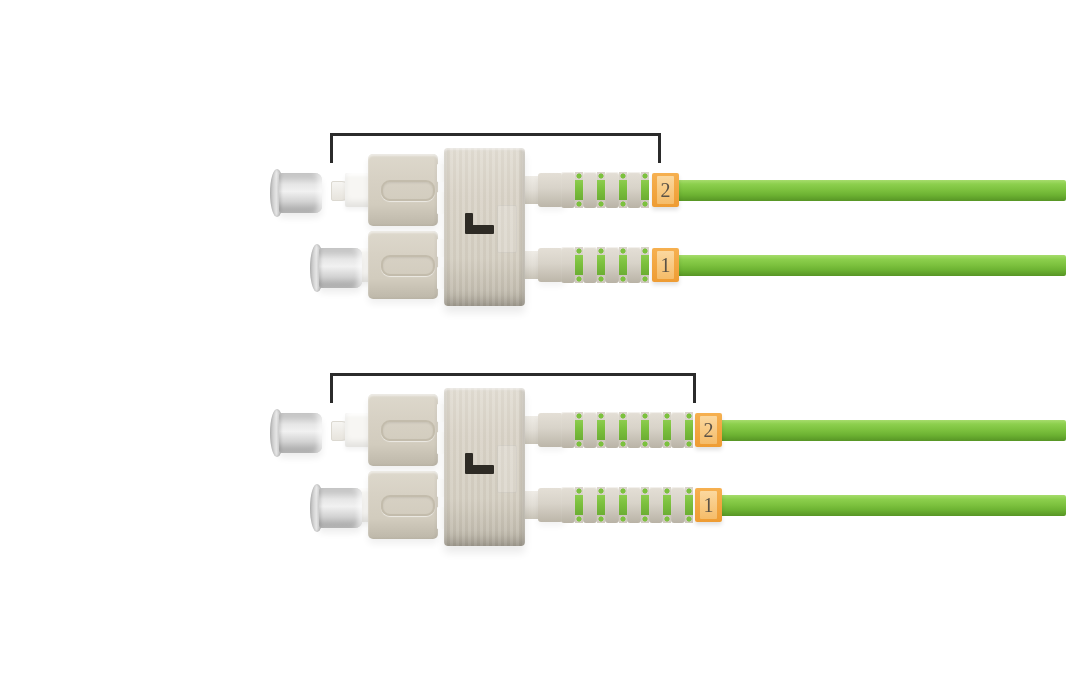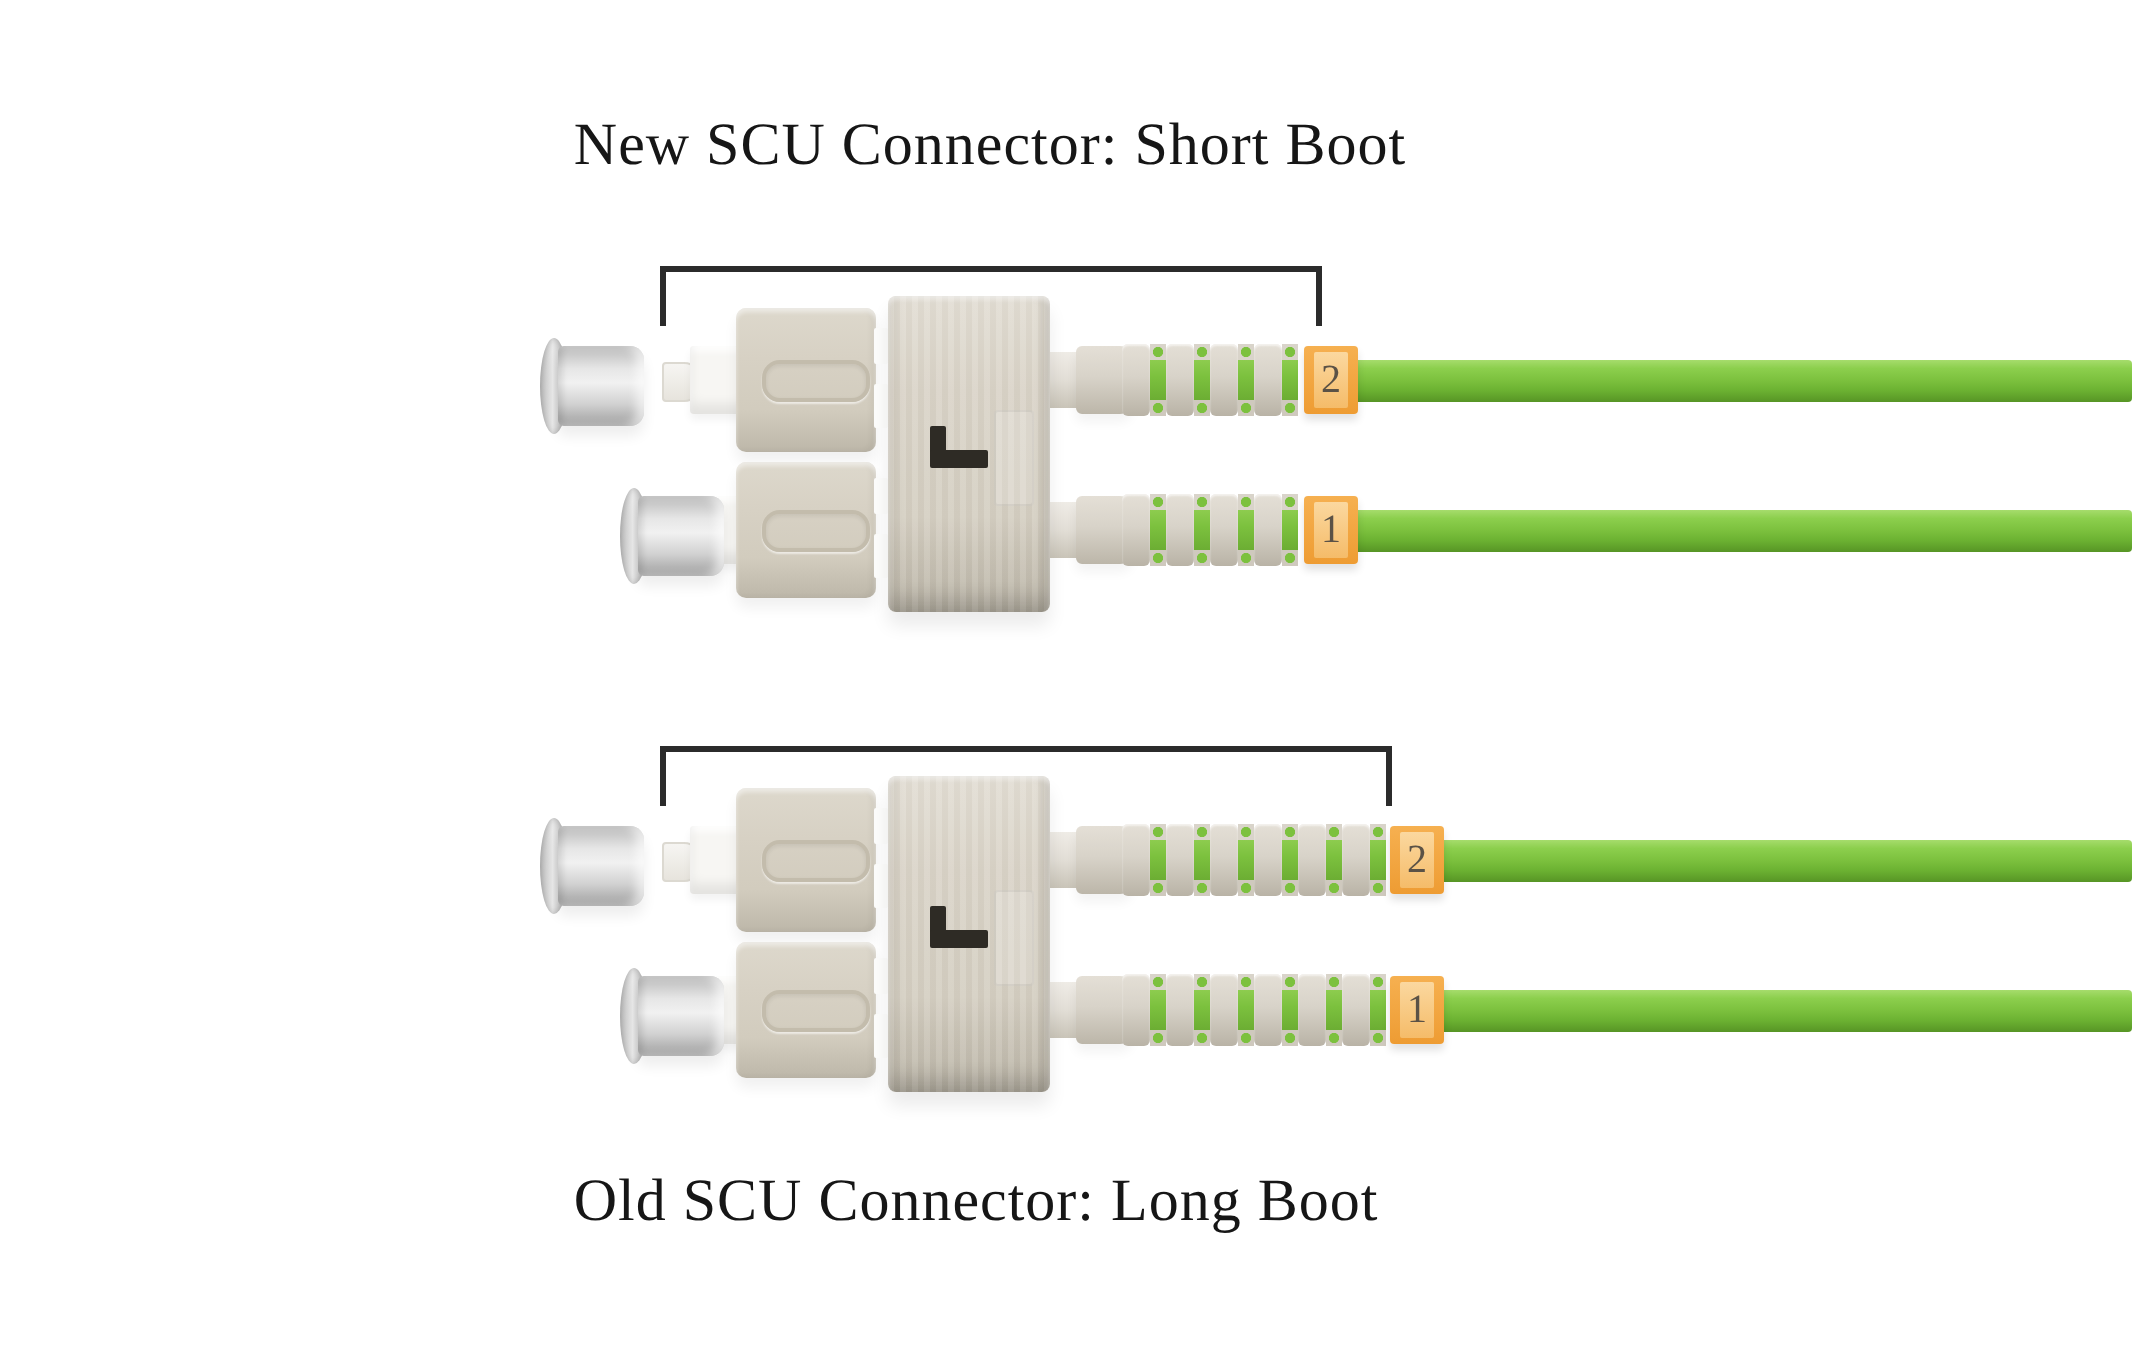--- a/index.html
+++ b/index.html
@@ -109,21 +109,20 @@
     position:absolute;height:21px;z-index:2;
     background:linear-gradient(180deg,#a6dc6c 0%,#8ccf4d 20%,#7cc13e 48%,#6cb232 72%,#579525 100%);
     border-radius:2px;
   }
 </style>
 </head>
 <body>
 
 <div class="stage">
 
-  <div class="title title-top">New SCU Connector: Short Boot</div>
 
   <div class="assembly" style="top:128px;">
     <div class="bracket" style="left:330px;width:325px;"></div>
 
     <div class="dustcap" style="left:270px;top:44px;">
       <div class="cap-flange"></div>
       <div class="cap-body"></div>
     </div>
 
     <div class="ferrule" style="left:331px;top:53px;"></div>
@@ -235,15 +234,14 @@
       <div class="seg"></div>
       <div class="seg"></div>
       <div class="seg"></div>
     </div>
     <div class="tag" style="left:695px;top:120px;">
       <div class="tag-inner">1</div>
     </div>
     <div class="cable" style="left:719px;top:127px;width:347px;"></div>
   </div>
 
-  <div class="title title-bottom">Old SCU Connector: Long Boot</div>
 
 </div>
 
 </body></html>

